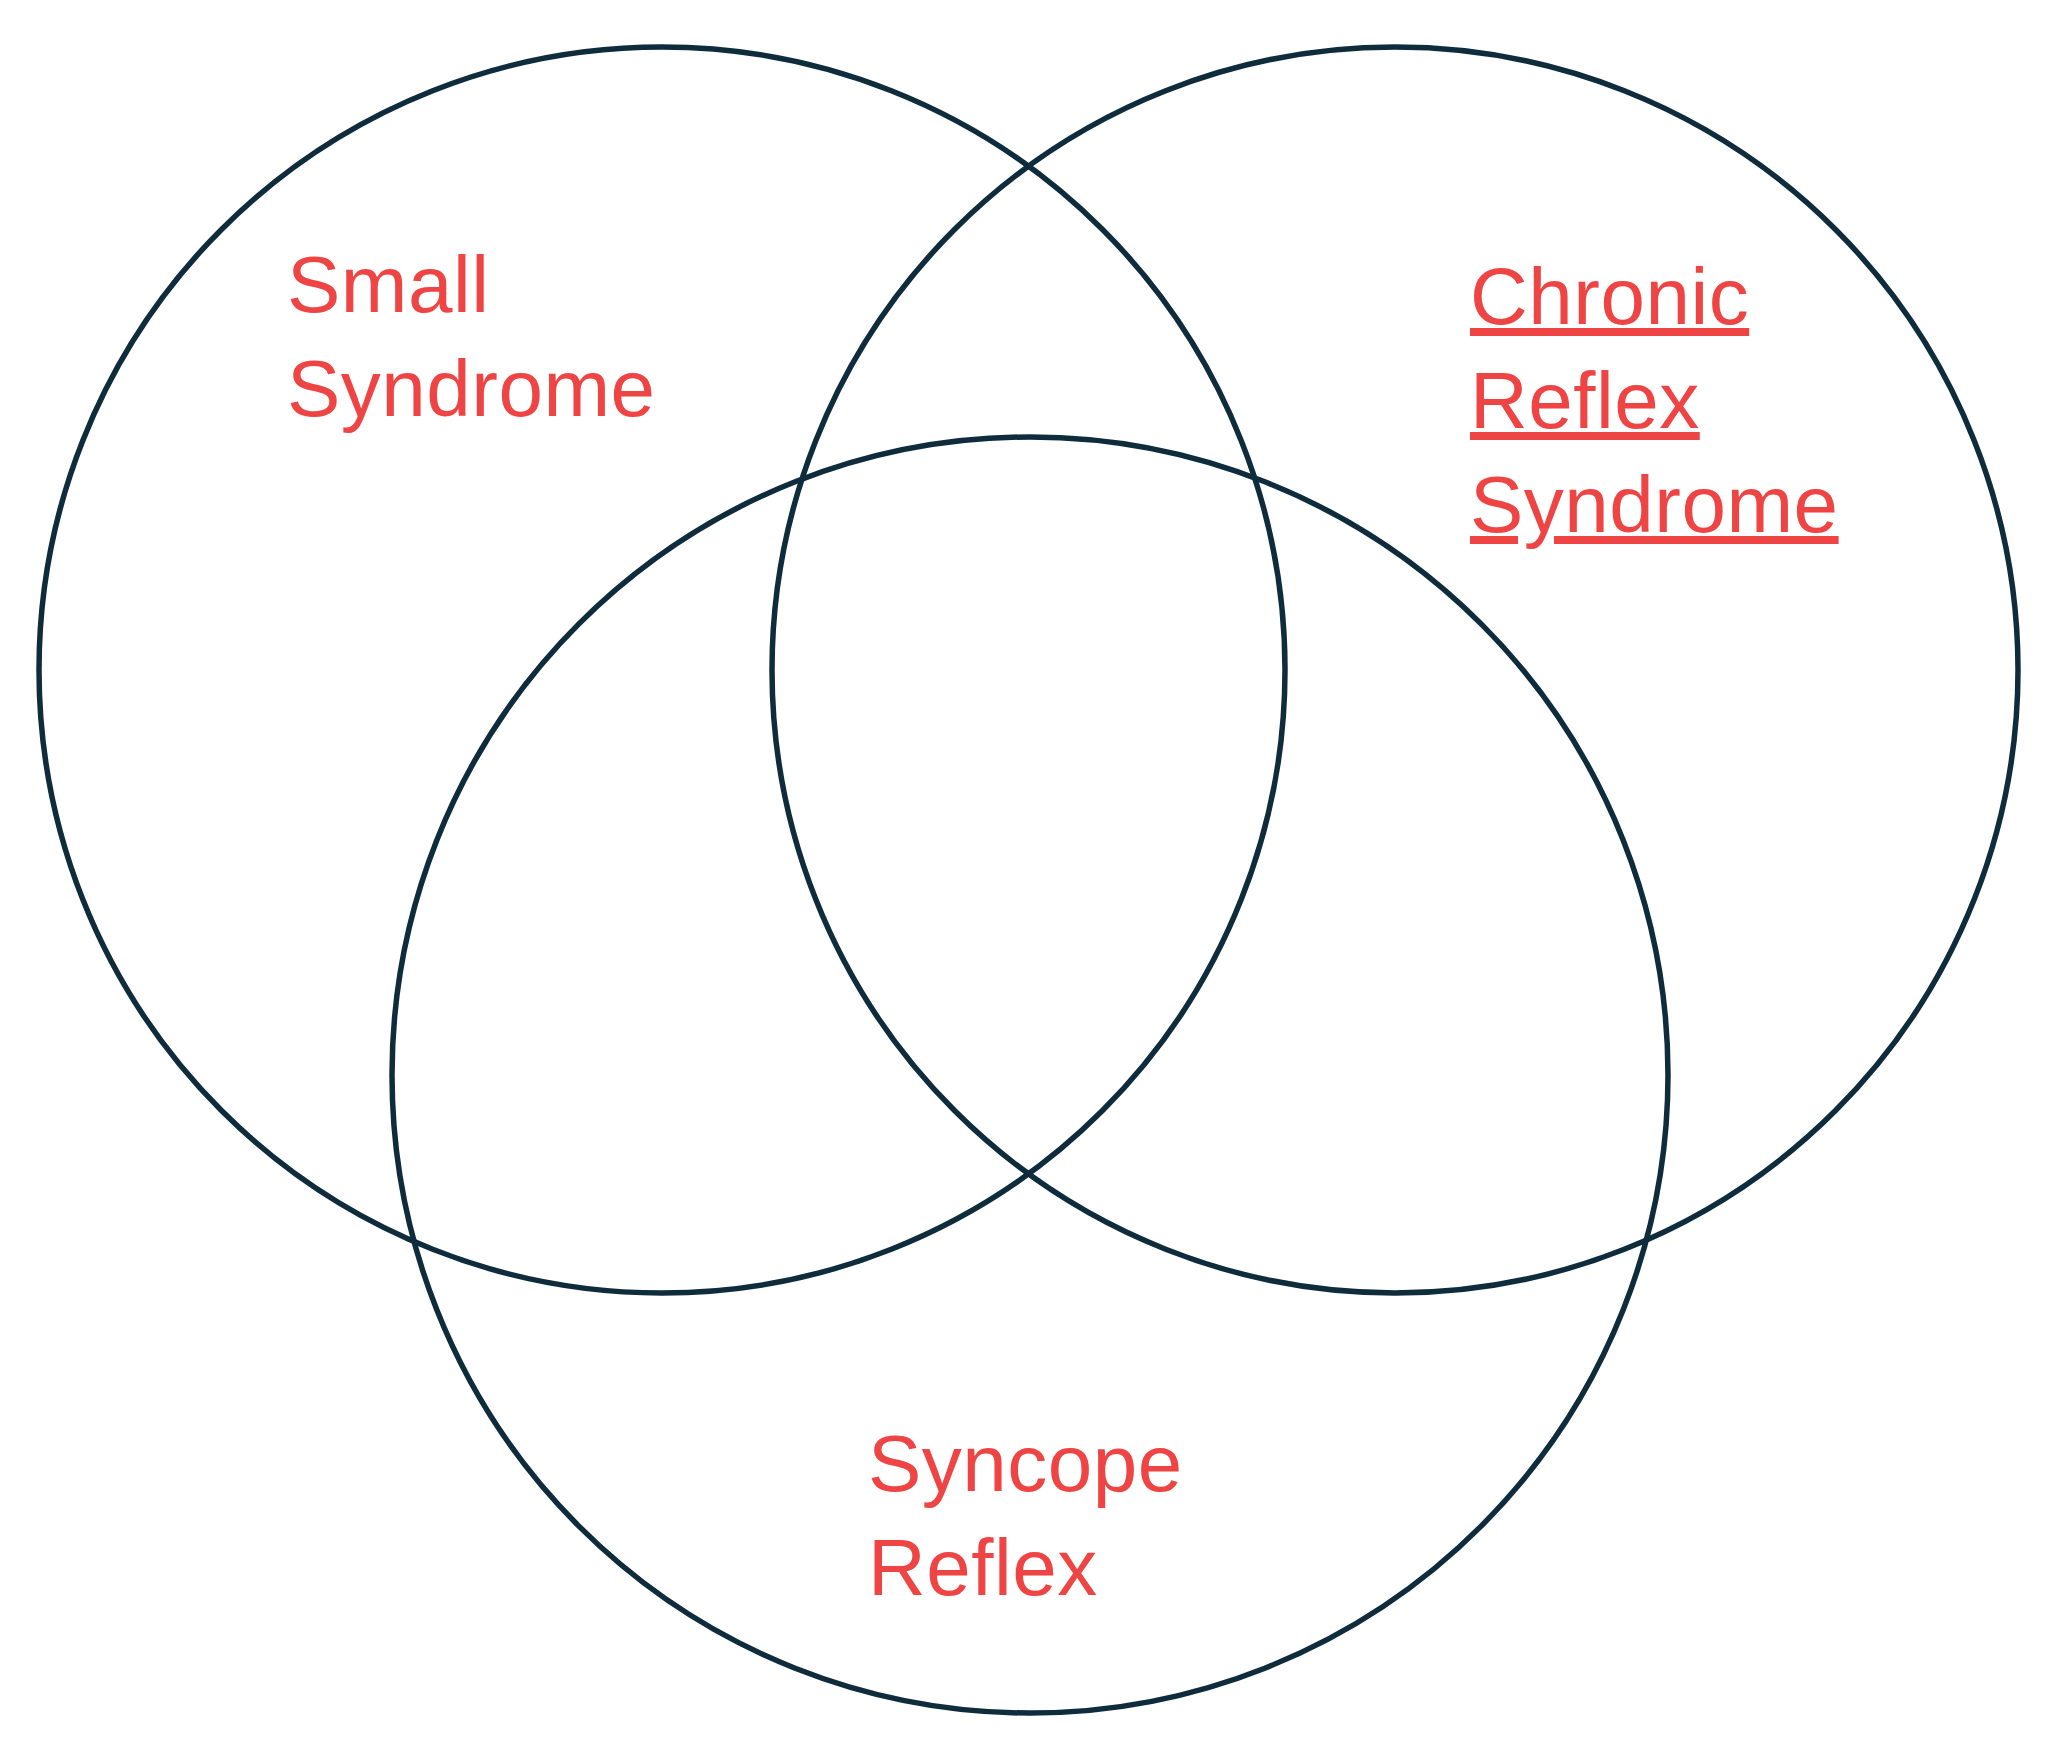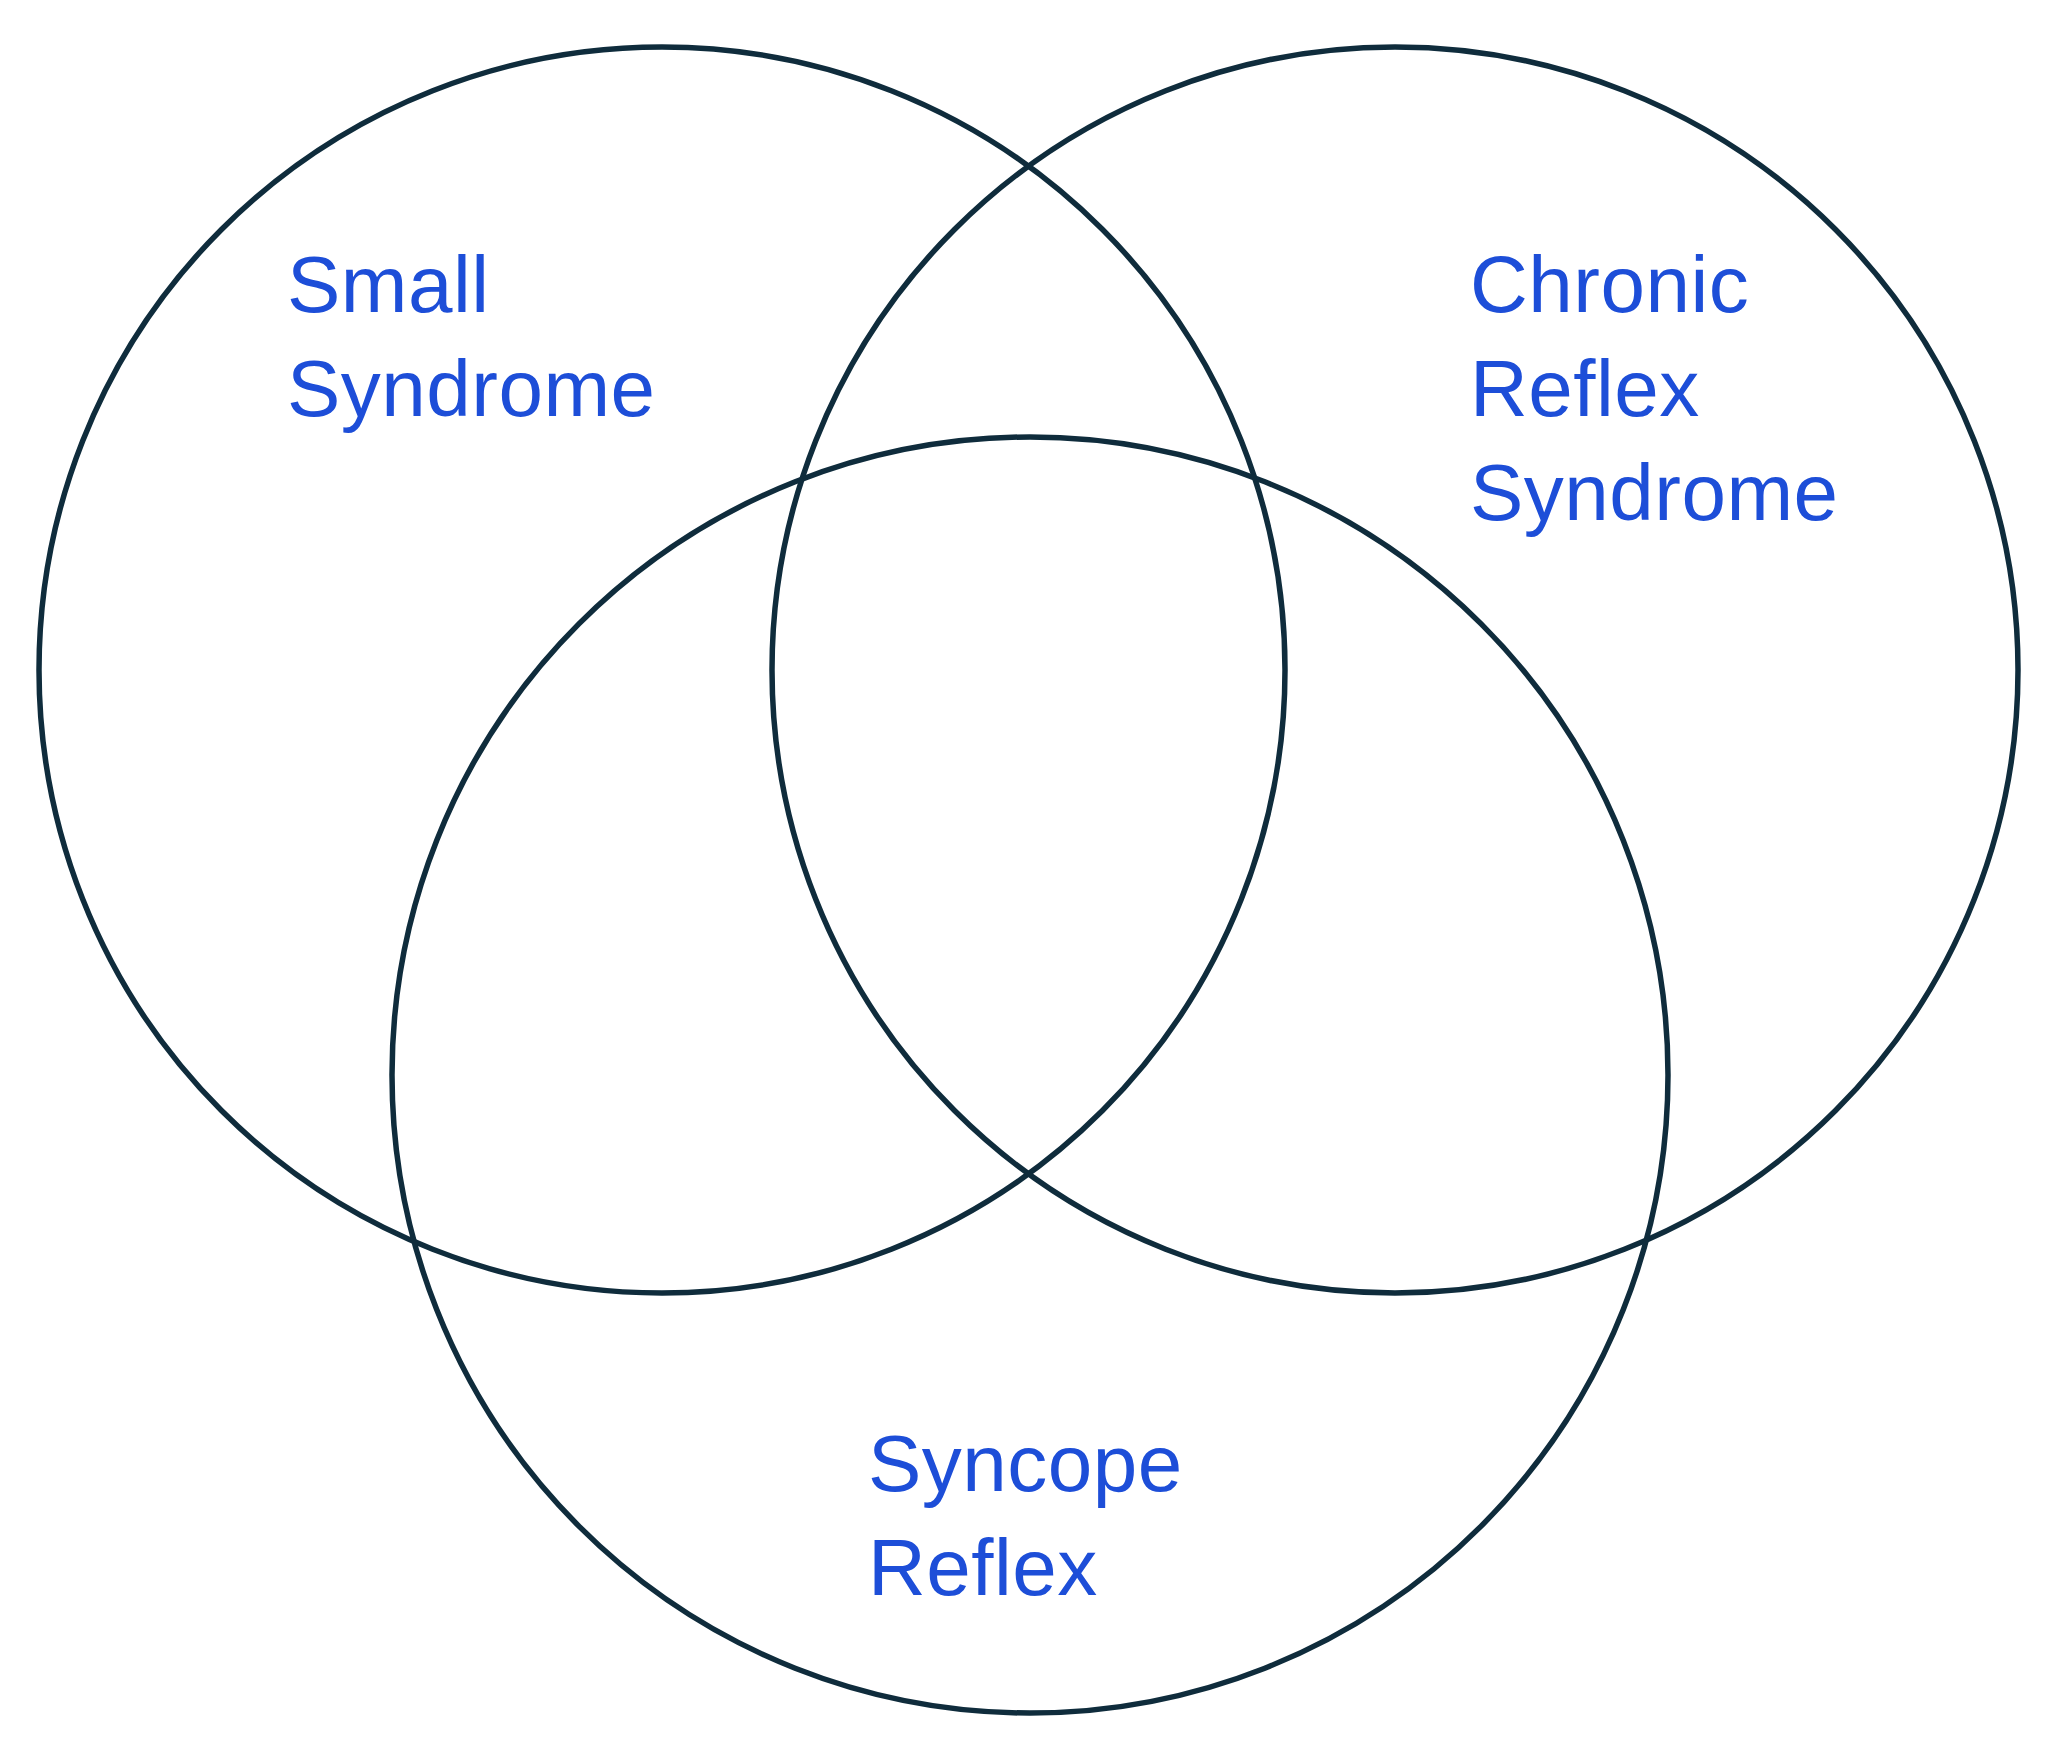--- a/index.html
+++ b/index.html
@@ -22,29 +22,29 @@
     width: 2056px;
     height: 1751px;
     display: block;
   }
   .venn-svg circle {
     fill: none;
     stroke-width: 5.5px;
   }
   .set-label {
     position: absolute;
-    color: #1d4ed8;
+    color: #ef4444;
     font-size: 80px;
     line-height: 104px;
     font-weight: 400;
     letter-spacing: 0.5px;
     white-space: nowrap;
   }
   .label-small-heart   { left: 287px;  top: 233px; }
-  .label-chronic       { left: 1470px; top: 233px; }
+  .label-chronic       { left: 1470px; top: 245px; text-decoration: underline; }
   .label-reflex        { left: 868px;  top: 1412px; }
 </style>
 </head>
 <body>
 
 <div class="canvas">
 
   <svg class="venn-svg" viewBox="0 0 2056 1751" aria-hidden="true">
     <circle cx="662" cy="670" r="623" stroke="#0f2c3c"></circle>
     <circle cx="1395" cy="670" r="623" stroke="#0f2c3c"></circle>

